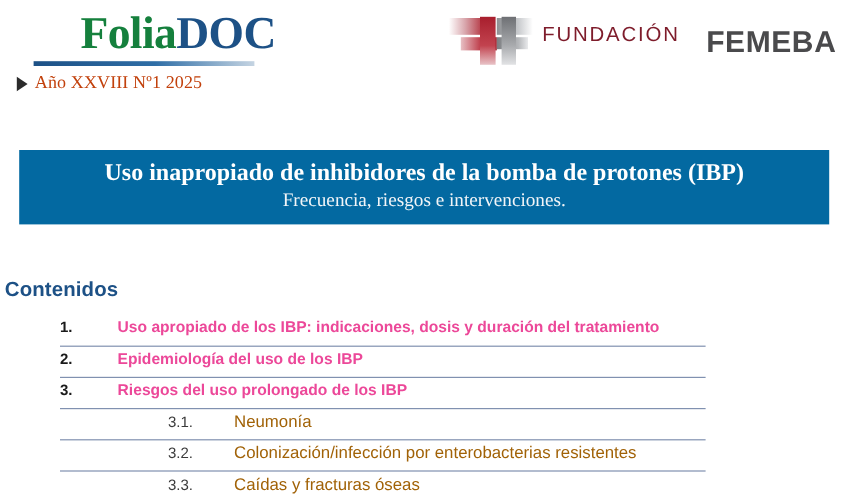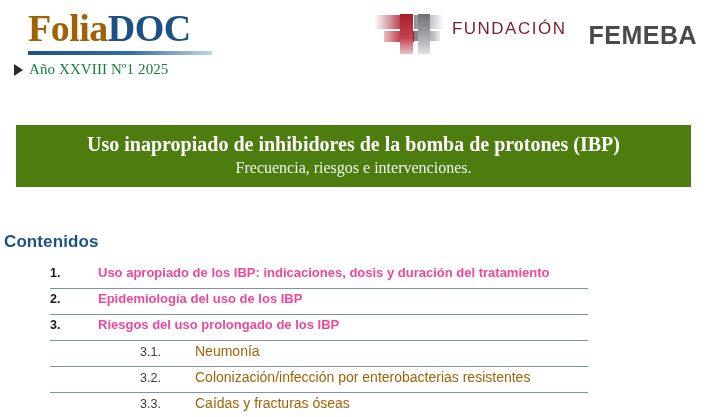--- a/index.html
+++ b/index.html
@@ -30,21 +30,21 @@
     width: 200px;
   }
   #brand-wordmark {
     font-family: "Liberation Serif", serif;
     font-size: 38px;
     font-weight: bold;
     line-height: 40px;
     letter-spacing: -0.5px;
     white-space: nowrap;
   }
-  #brand-folia { color: #a16207; }
+  #brand-folia { color: #15803d; margin-left: 39px; }
   #brand-doc   { color: #1d5186; }
 
   #brand-rule {
     position: absolute;
     left: 28px;
     top: 51px;
     width: 184px;
     height: 4px;
     background: linear-gradient(to right, #1d5186 0%, #2f6ea6 55%, #c5d4e2 100%);
   }
@@ -61,21 +61,21 @@
   #issue-arrow {
     width: 0; height: 0;
     border-left: 9px solid #2b2b2b;
     border-top: 6px solid transparent;
     border-bottom: 6px solid transparent;
     display: inline-block;
   }
   #issue-text {
     font-family: "Liberation Serif", serif;
     font-size: 15px;
-    color: #15803d;
+    color: #c2410c;
     letter-spacing: 0.1px;
   }
 
   
   #femeba-logo {
     position: absolute;
     right: 10px;
     top: 10px;
     height: 48px;
     display: flex;
@@ -150,21 +150,21 @@
     margin-left: 22px;
   }
 
   
   #title-banner {
     position: absolute;
     left: 16px;
     top: 125px;
     width: 675px;
     height: 62px;
-    background: #4d7c0f;
+    background: #0369a1;
     color: #ffffff;
     display: flex;
     flex-direction: column;
     align-items: center;
     justify-content: center;
     box-sizing: border-box;
     padding: 4px 10px 6px 10px;
   }
   #banner-title {
     font-family: "Liberation Serif", serif;

